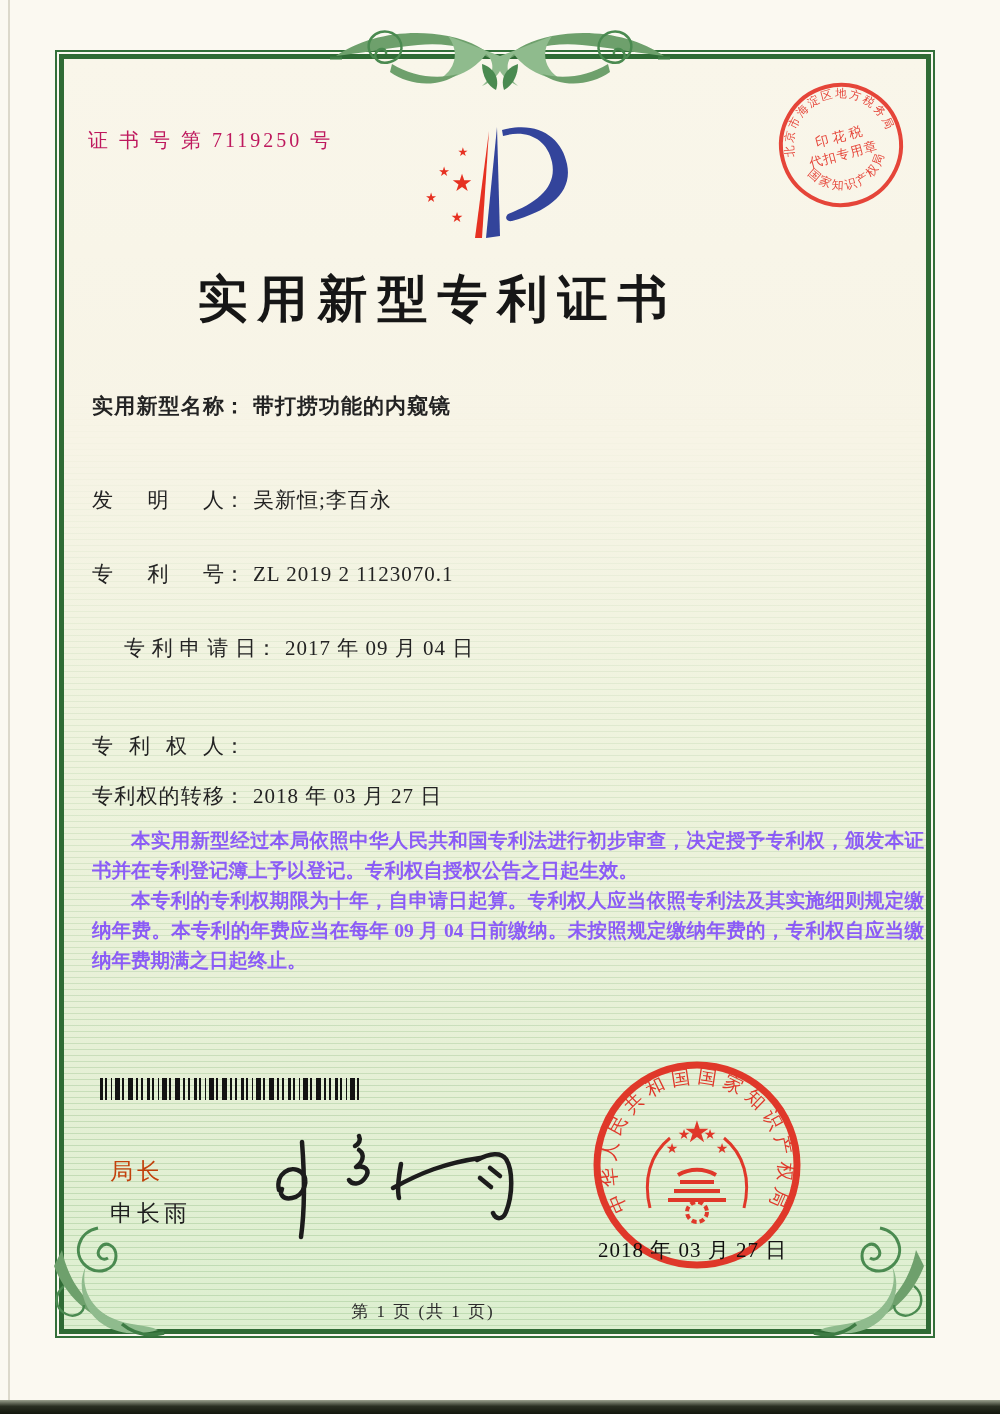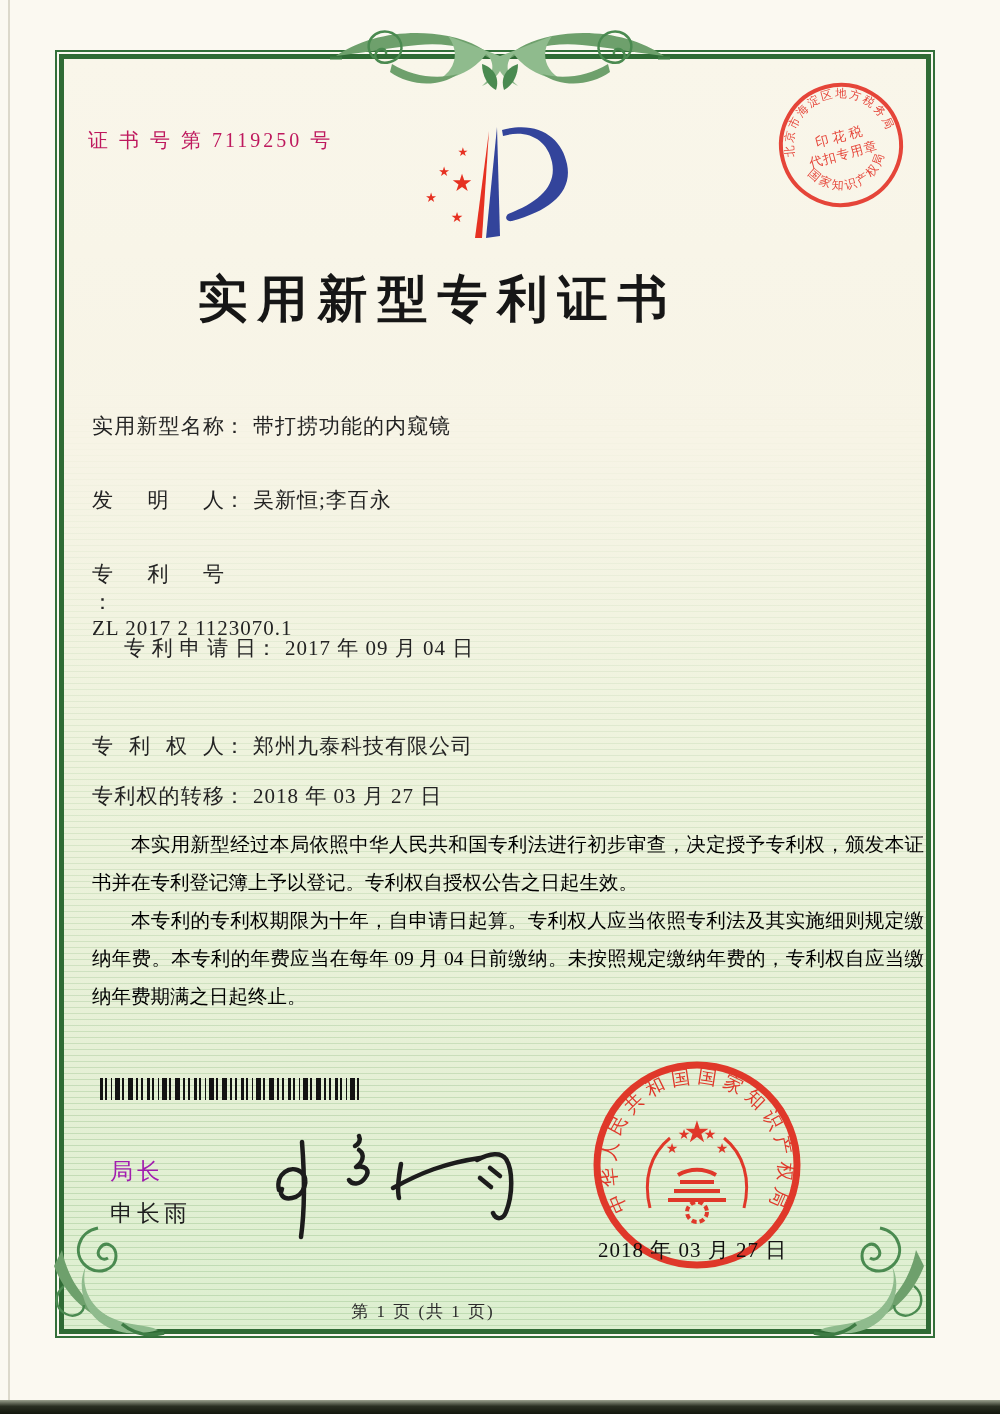--- a/index.html
+++ b/index.html
@@ -30,28 +30,28 @@
   
   .cert-no{left:88px;top:127px;font-size:20px;letter-spacing:3px;color:#be185d;}
   .logo{left:400px;top:110px;width:200px;height:160px;}
   .tax-stamp{left:777px;top:81px;width:128px;height:128px;transform:rotate(-15deg);opacity:.92;}
   .title{left:55px;top:266px;width:765px;text-align:center;
     font-size:50px;letter-spacing:10px;font-weight:600;color:#161616;}
   .field-row{left:92px;display:flex;align-items:baseline;font-size:21px;color:#232323;}
   .flabel{display:inline-block;width:132px;text-align:justify;text-align-last:justify;}
   .fcolon{margin-right:8px;}
   .fvalue{letter-spacing:1px;text-align:center;}
-  .f0{top:412px;} .f1{top:486px;} .f2{top:560px;flex-direction:column;} .f3{top:634px;margin-left:32px;} .f4{top:708px;margin-top:24px;} .f5{top:782px;}
-  .paras{left:92px;top:826px;width:832px;font-size:19.5px;line-height:38px;
-    text-align:justify;color:#000000;}
+  .f0{top:392px;font-weight:bold;} .f1{top:486px;} .f2{top:560px;} .f3{top:634px;margin-left:32px;} .f4{top:708px;margin-top:24px;} .f5{top:782px;}
+  .paras{left:92px;top:826px;width:832px;font-size:19.5px;line-height:30px;
+    text-align:justify;color:#8b5cf6;font-weight:bold;}
   .paras p{margin:0;text-indent:2em;}
   .barcode{left:100px;top:1078px;width:263px;height:22px;
     background-image:linear-gradient(90deg,#131313 0 3px,transparent 3px 5px,#131313 5px 7px,transparent 7px 11px,#131313 11px 12px,transparent 12px 15px,#131313 15px 20px,transparent 20px 22px,#131313 22px 24px,transparent 24px 28px,#131313 28px 33px,transparent 33px 36px,#131313 36px 38px,transparent 38px 41px,#131313 41px 43px,transparent 43px 47px);
     background-size:47px 100%;background-repeat:repeat-x;}
-  .director-title{left:110px;top:1156px;font-size:23px;color:#a21caf;
+  .director-title{left:110px;top:1156px;font-size:23px;color:#c2410c;
     font-family:Liberation Serif, serif;letter-spacing:4px;}
   .director-name{left:110px;top:1198px;font-size:23px;color:#1f1f1f;
     font-family:"Liberation Sans","DejaVu Sans",sans-serif;letter-spacing:4px;}
   .signature{left:255px;top:1128px;width:270px;height:115px;}
   .seal{left:590px;top:1058px;width:214px;height:214px;z-index:3;}
   .issue-date{left:598px;top:1236px;font-size:21px;color:#101010;letter-spacing:1px;z-index:4;}
   .footer{left:55px;top:1300px;width:736px;text-align:center;font-size:17px;
     letter-spacing:2px;color:#2c2c2c;z-index:2;}
   svg{display:block;}
 </style>
@@ -133,31 +133,30 @@
     <span class="fvalue">带打捞功能的内窥镜</span>
 </div>
 <div class="abs field-row f1">
   <span class="flabel">发明人</span>
     <span class="fcolon">：</span>
     <span class="fvalue">吴新恒;李百永</span>
 </div>
 <div class="abs field-row f2">
   <span class="flabel">专利号</span>
     <span class="fcolon">：</span>
-    <span class="fvalue">ZL 2017 2 1123070.1</span>
+    <span class="fvalue">ZL 2019 2 1123070.1</span>
 </div>
 <div class="abs field-row f3">
   <span class="flabel">专利申请日</span>
     <span class="fcolon">：</span>
     <span class="fvalue">2017 年 09 月 04 日</span>
 </div>
 <div class="abs field-row f4">
   <span class="flabel">专利权人</span>
     <span class="fcolon">：</span>
-    <span class="fvalue">郑州九泰科技有限公司</span>
 </div>
 <div class="abs field-row f5">
   <span class="flabel">专利权的转移</span>
     <span class="fcolon">：</span>
     <span class="fvalue">2018 年 03 月 27 日</span>
 </div>
 
 <div class="abs paras">
   <p>本实用新型经过本局依照中华人民共和国专利法进行初步审查，决定授予专利权，颁发本证书并在专利登记簿上予以登记。专利权自授权公告之日起生效。</p>
   <p>本专利的专利权期限为十年，自申请日起算。专利权人应当依照专利法及其实施细则规定缴纳年费。本专利的年费应当在每年 09 月 04 日前缴纳。未按照规定缴纳年费的，专利权自应当缴纳年费期满之日起终止。</p>

